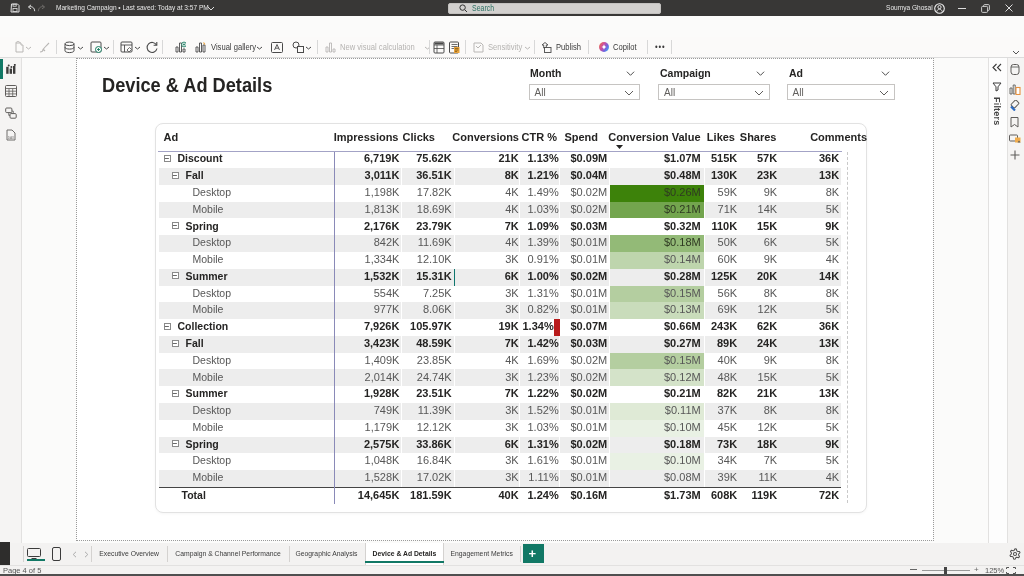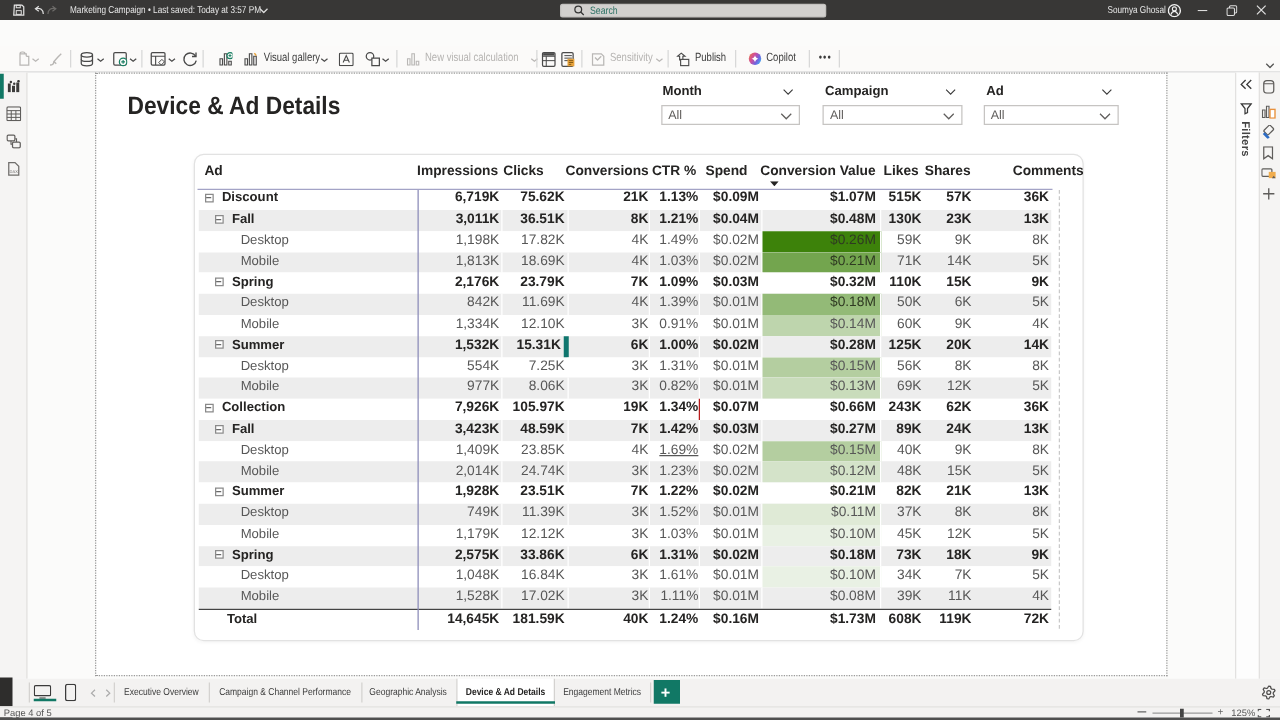--- a/index.html
+++ b/index.html
@@ -398,21 +398,21 @@
       <div class="c n" style="width:40.0px;padding-right:0.5px;border-right:1px solid #fff;">0.91%</div>
       <div class="c n" style="width:50.0px;padding-right:2.0px;border-right:1px solid #fff;">$0.01M</div>
       <div class="c n" style="width:94.5px;padding-right:3.0px;background:rgb(190,213,173);border-right:1px solid #fff;">$0.14M</div>
       <div class="c n" style="width:35.0px;padding-right:2.5px;">60K</div>
       <div class="c n" style="width:40.0px;padding-right:2.5px;">9K</div>
       <div class="c n" style="width:61.0px;padding-right:1.5px;">4K</div>
     </div>
 <div class="row" style="top:268.8px;background:#ededed;">
       <div class="c b" style="width:175.7px;justify-content:flex-start;padding-left:13.0px;font-size:10.5px"><span class="xb">−</span>Summer</div>
       <div class="c b" style="width:67.5px;padding-right:1.3px;border-right:1px solid #fff;">1,532K</div>
-      <div class="c b" style="width:53.0px;padding-right:2.0px;border-right:4px solid #0f766e;">15.31K</div>
+      <div class="c b" style="width:53.0px;padding-right:2.0px;border-right:1px solid #0f766e;">15.31K</div>
       <div class="c b" style="width:65.5px;padding-right:0.5px;border-right:1px solid #fff;">6K</div>
       <div class="c b" style="width:40.0px;padding-right:0.5px;border-right:1px solid #fff;">1.00%</div>
       <div class="c b" style="width:50.0px;padding-right:2.0px;border-right:1px solid #fff;">$0.02M</div>
       <div class="c b" style="width:94.5px;padding-right:3.0px;border-right:1px solid #fff;">$0.28M</div>
       <div class="c b" style="width:35.0px;padding-right:2.5px;">125K</div>
       <div class="c b" style="width:40.0px;padding-right:2.5px;">20K</div>
       <div class="c b" style="width:61.0px;padding-right:1.5px;">14K</div>
     </div>
 <div class="row" style="top:285.5px;background:#ffffff;">
       <div class="c n" style="width:175.7px;justify-content:flex-start;padding-left:34.0px;font-size:10.5px">Desktop</div>
@@ -436,21 +436,21 @@
       <div class="c n" style="width:94.5px;padding-right:3.0px;background:rgb(201,220,187);border-right:1px solid #fff;">$0.13M</div>
       <div class="c n" style="width:35.0px;padding-right:2.5px;">69K</div>
       <div class="c n" style="width:40.0px;padding-right:2.5px;">12K</div>
       <div class="c n" style="width:61.0px;padding-right:1.5px;">5K</div>
     </div>
 <div class="row" style="top:319.1px;background:#ffffff;">
       <div class="c b" style="width:175.7px;justify-content:flex-start;padding-left:5.0px;font-size:10.5px"><span class="xb">−</span>Collection</div>
       <div class="c b" style="width:67.5px;padding-right:1.3px;border-right:1px solid #fff;">7,926K</div>
       <div class="c b" style="width:53.0px;padding-right:2.0px;border-right:1px solid #fff;">105.97K</div>
       <div class="c b" style="width:65.5px;padding-right:0.5px;border-right:1px solid #fff;">19K</div>
-      <div class="c b" style="width:40.0px;padding-right:0.5px;border-right:1px solid #b91c1c;">1.34%</div>
+      <div class="c b" style="width:40.0px;padding-right:0.5px;border-right:6px solid #b91c1c;">1.34%</div>
       <div class="c b" style="width:50.0px;padding-right:2.0px;border-right:1px solid #fff;">$0.07M</div>
       <div class="c b" style="width:94.5px;padding-right:3.0px;border-right:1px solid #fff;">$0.66M</div>
       <div class="c b" style="width:35.0px;padding-right:2.5px;">243K</div>
       <div class="c b" style="width:40.0px;padding-right:2.5px;">62K</div>
       <div class="c b" style="width:61.0px;padding-right:1.5px;">36K</div>
     </div>
 <div class="row" style="top:335.9px;background:#ededed;">
       <div class="c b" style="width:175.7px;justify-content:flex-start;padding-left:13.0px;font-size:10.5px"><span class="xb">−</span>Fall</div>
       <div class="c b" style="width:67.5px;padding-right:1.3px;border-right:1px solid #fff;">3,423K</div>
       <div class="c b" style="width:53.0px;padding-right:2.0px;border-right:1px solid #fff;">48.59K</div>
@@ -460,21 +460,21 @@
       <div class="c b" style="width:94.5px;padding-right:3.0px;border-right:1px solid #fff;">$0.27M</div>
       <div class="c b" style="width:35.0px;padding-right:2.5px;">89K</div>
       <div class="c b" style="width:40.0px;padding-right:2.5px;">24K</div>
       <div class="c b" style="width:61.0px;padding-right:1.5px;">13K</div>
     </div>
 <div class="row" style="top:352.7px;background:#ffffff;">
       <div class="c n" style="width:175.7px;justify-content:flex-start;padding-left:34.0px;font-size:10.5px">Desktop</div>
       <div class="c n" style="width:67.5px;padding-right:1.3px;border-right:1px solid #fff;">1,409K</div>
       <div class="c n" style="width:53.0px;padding-right:2.0px;border-right:1px solid #fff;">23.85K</div>
       <div class="c n" style="width:65.5px;padding-right:0.5px;border-right:1px solid #fff;">4K</div>
-      <div class="c n" style="width:40.0px;padding-right:0.5px;border-right:1px solid #fff;text-decoration:underline;">1.69%</div>
+      <div class="c n" style="width:40.0px;padding-right:0.5px;border-right:1px solid #fff;">1.69%</div>
       <div class="c n" style="width:50.0px;padding-right:2.0px;border-right:1px solid #fff;">$0.02M</div>
       <div class="c n" style="width:94.5px;padding-right:3.0px;background:rgb(180,206,160);border-right:1px solid #fff;">$0.15M</div>
       <div class="c n" style="width:35.0px;padding-right:2.5px;">40K</div>
       <div class="c n" style="width:40.0px;padding-right:2.5px;">9K</div>
       <div class="c n" style="width:61.0px;padding-right:1.5px;">8K</div>
     </div>
 <div class="row" style="top:369.4px;background:#ededed;">
       <div class="c n" style="width:175.7px;justify-content:flex-start;padding-left:34.0px;font-size:10.5px">Mobile</div>
       <div class="c n" style="width:67.5px;padding-right:1.3px;border-right:1px solid #fff;">2,014K</div>
       <div class="c n" style="width:53.0px;padding-right:2.0px;border-right:1px solid #fff;">24.74K</div>

